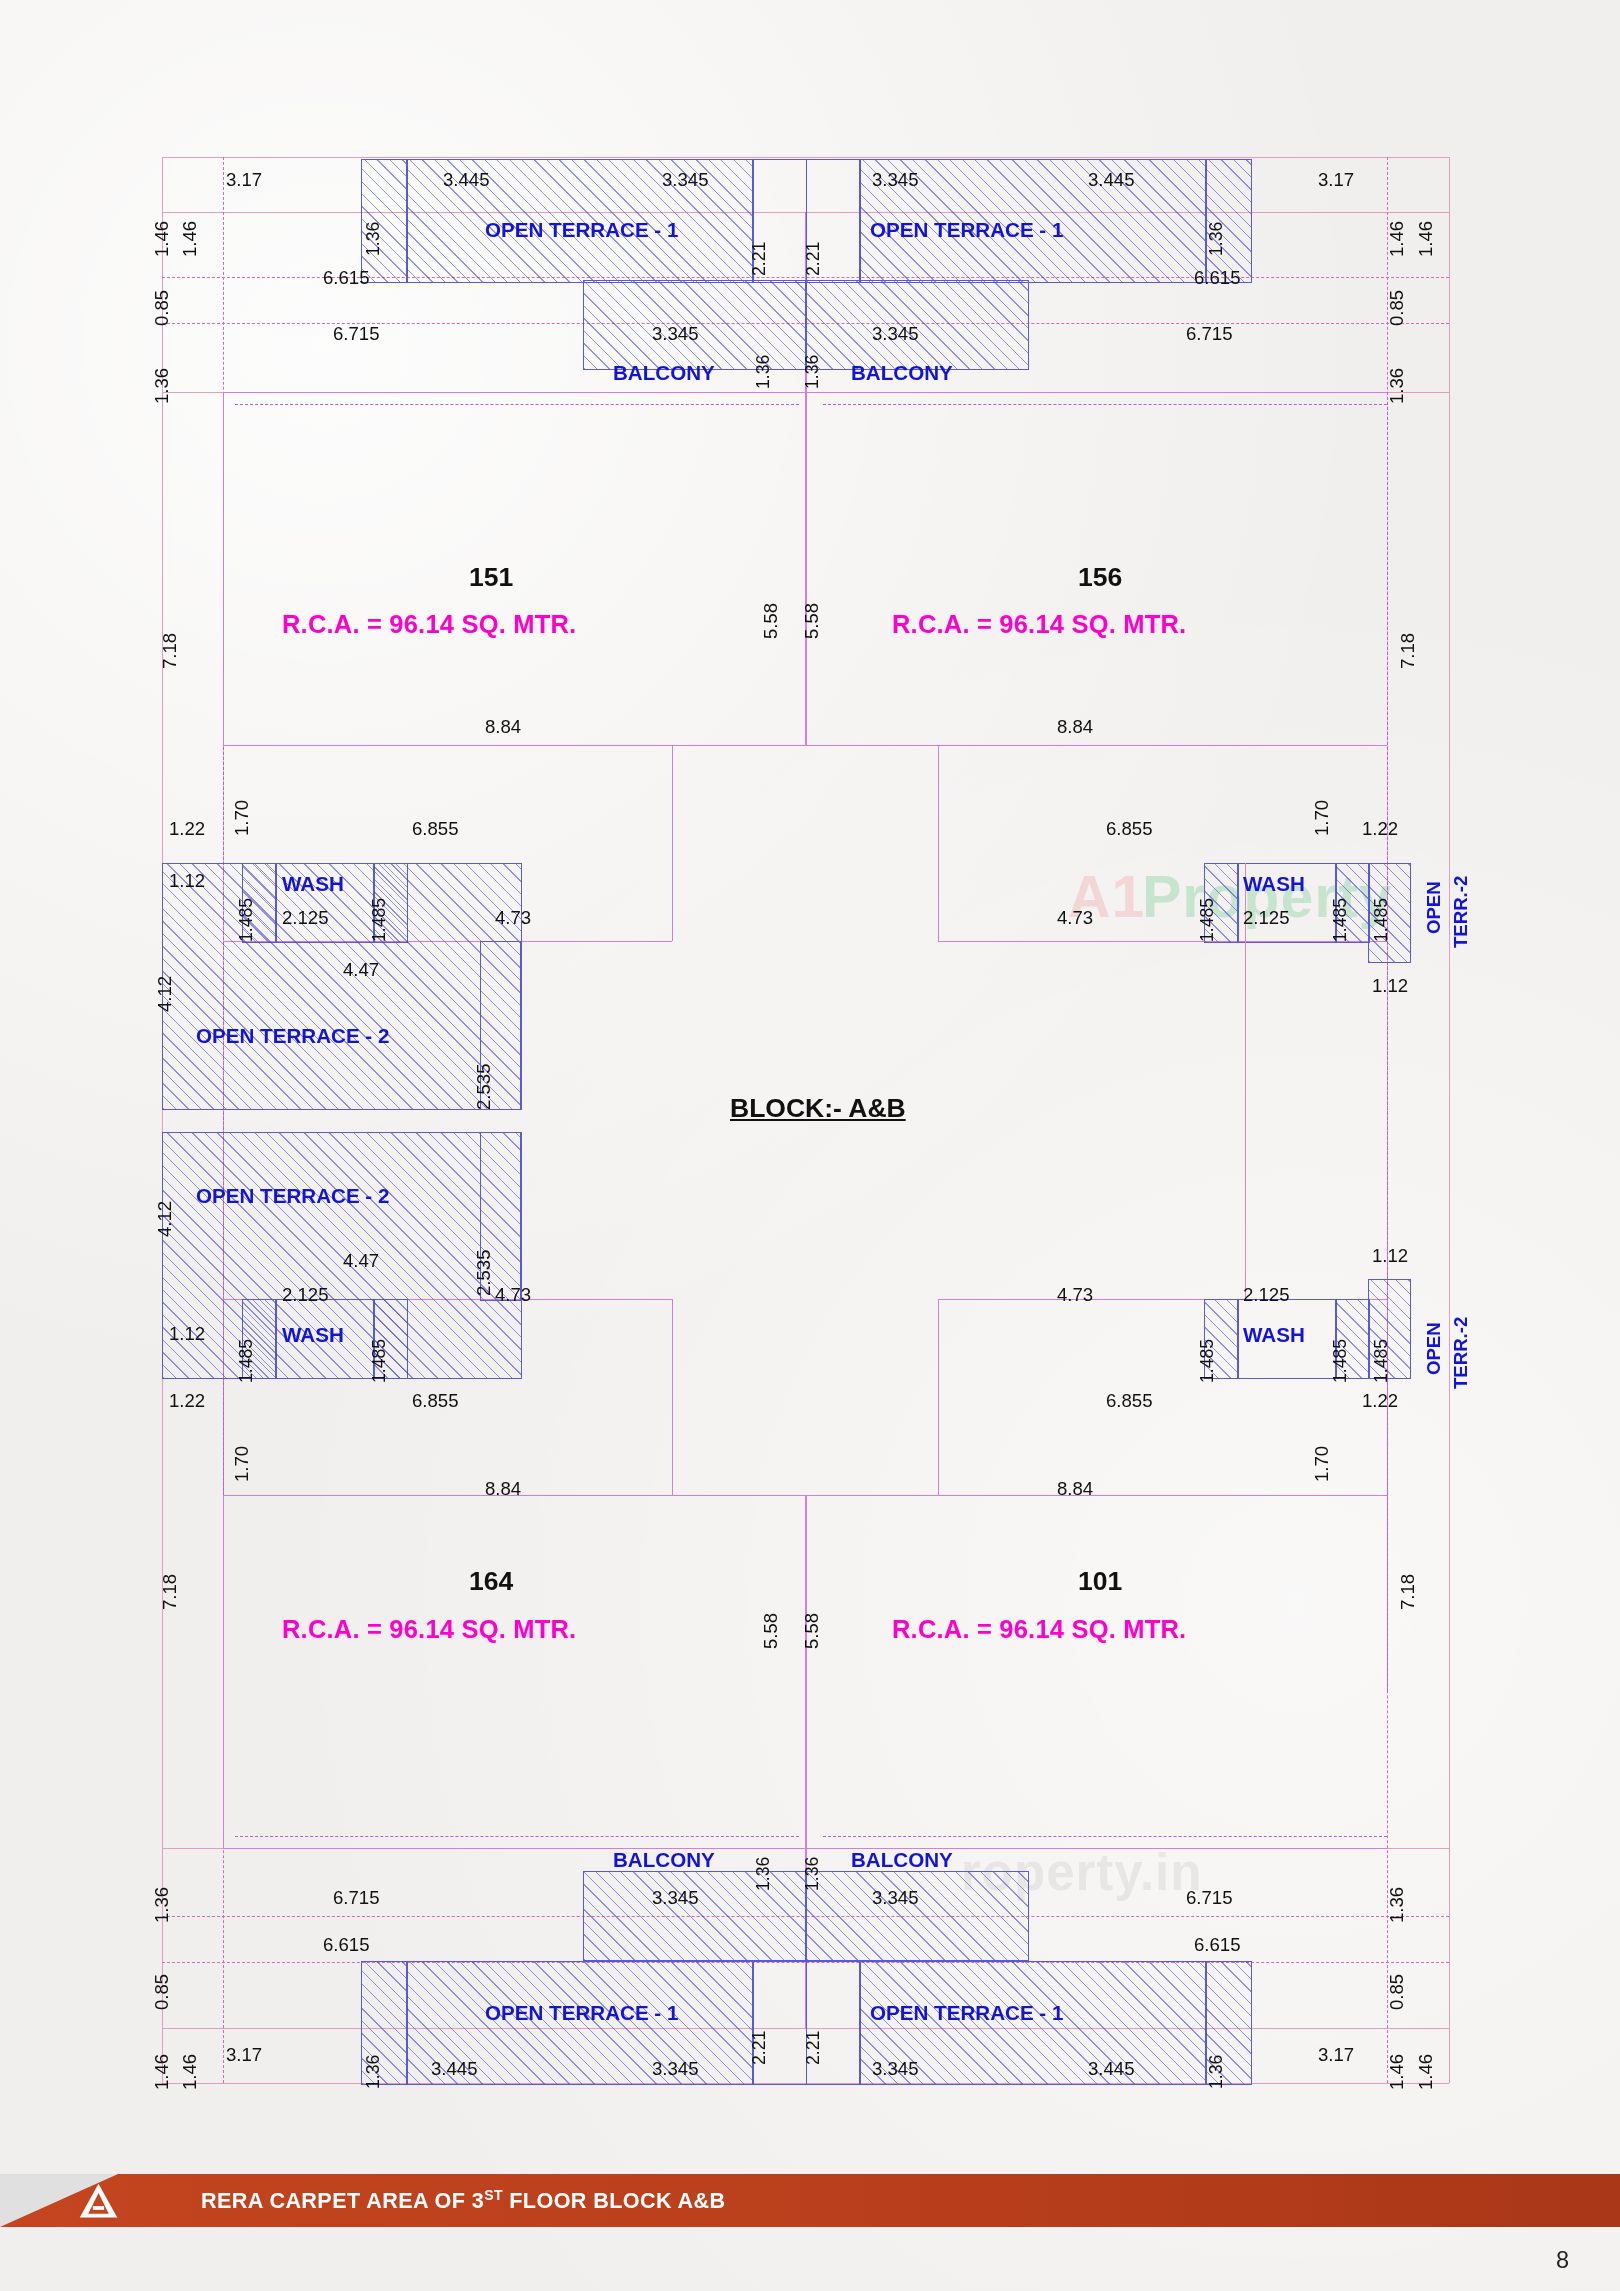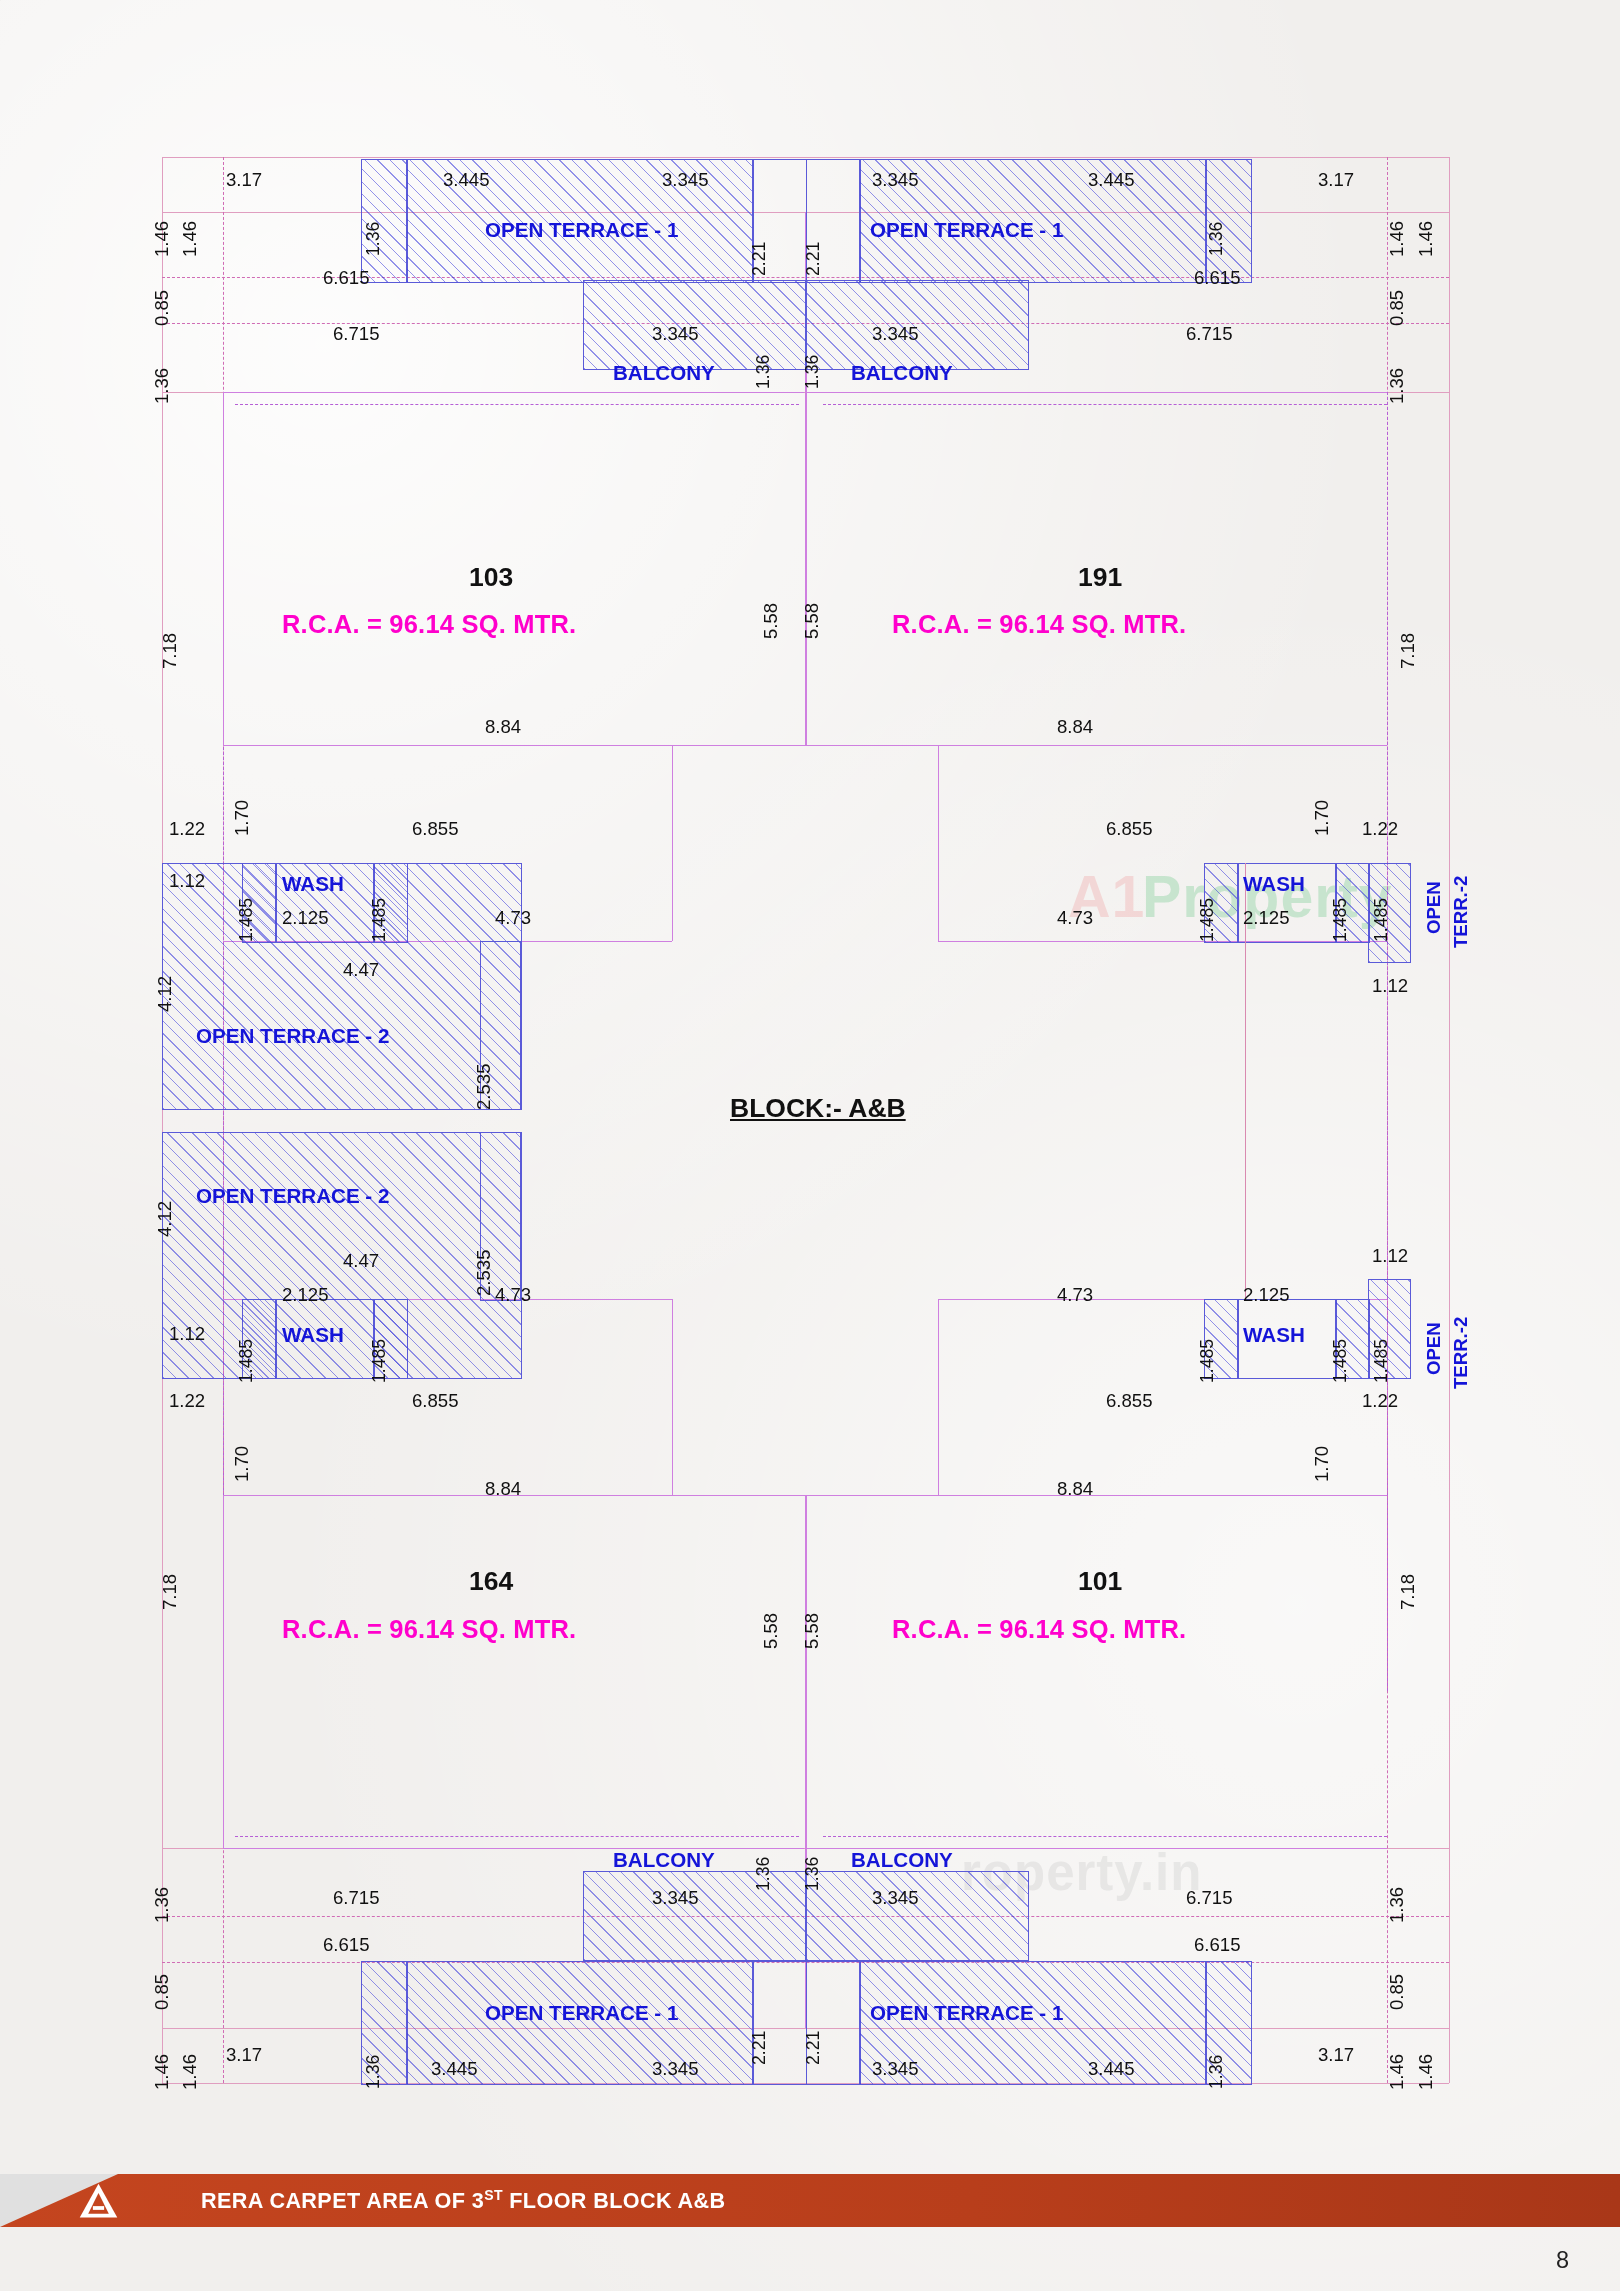--- a/index.html
+++ b/index.html
@@ -226,24 +226,24 @@
   <div class="lbl" style="left:333px;top:323px;">6.715</div>
   <div class="lbl" style="left:1186px;top:323px;">6.715</div>
 
   <div class="lbl" style="left:652px;top:323px;">3.345</div>
   <div class="lbl" style="left:872px;top:323px;">3.345</div>
   <div class="lbl v" style="left:774px;top:368px;font-size:17.6px;">1.36</div>
   <div class="lbl v" style="left:823px;top:368px;font-size:17.6px;">1.36</div>
   <div class="lbl blue" style="left:613px;top:361px;font-size:20.6px;">BALCONY</div>
   <div class="lbl blue" style="left:851px;top:361px;font-size:20.6px;">BALCONY</div>
 
-  <div class="lbl unit-no" style="left:469px;top:562px;">103</div>
+  <div class="lbl unit-no" style="left:469px;top:562px;">151</div>
   <div class="lbl rca" style="left:282px;top:610px;">R.C.A. = 96.14 SQ. MTR.</div>
 
-  <div class="lbl unit-no" style="left:1078px;top:562px;">191</div>
+  <div class="lbl unit-no" style="left:1078px;top:562px;">156</div>
   <div class="lbl rca" style="left:892px;top:610px;">R.C.A. = 96.14 SQ. MTR.</div>
 
   <div class="lbl unit-no" style="left:469px;top:1566px;">164</div>
   <div class="lbl rca" style="left:282px;top:1615px;">R.C.A. = 96.14 SQ. MTR.</div>
 
   <div class="lbl unit-no" style="left:1078px;top:1566px;">101</div>
   <div class="lbl rca" style="left:892px;top:1615px;">R.C.A. = 96.14 SQ. MTR.</div>
 
   <div class="lbl v" style="left:782px;top:617px;">5.58</div>
   <div class="lbl v" style="left:823px;top:617px;">5.58</div>

